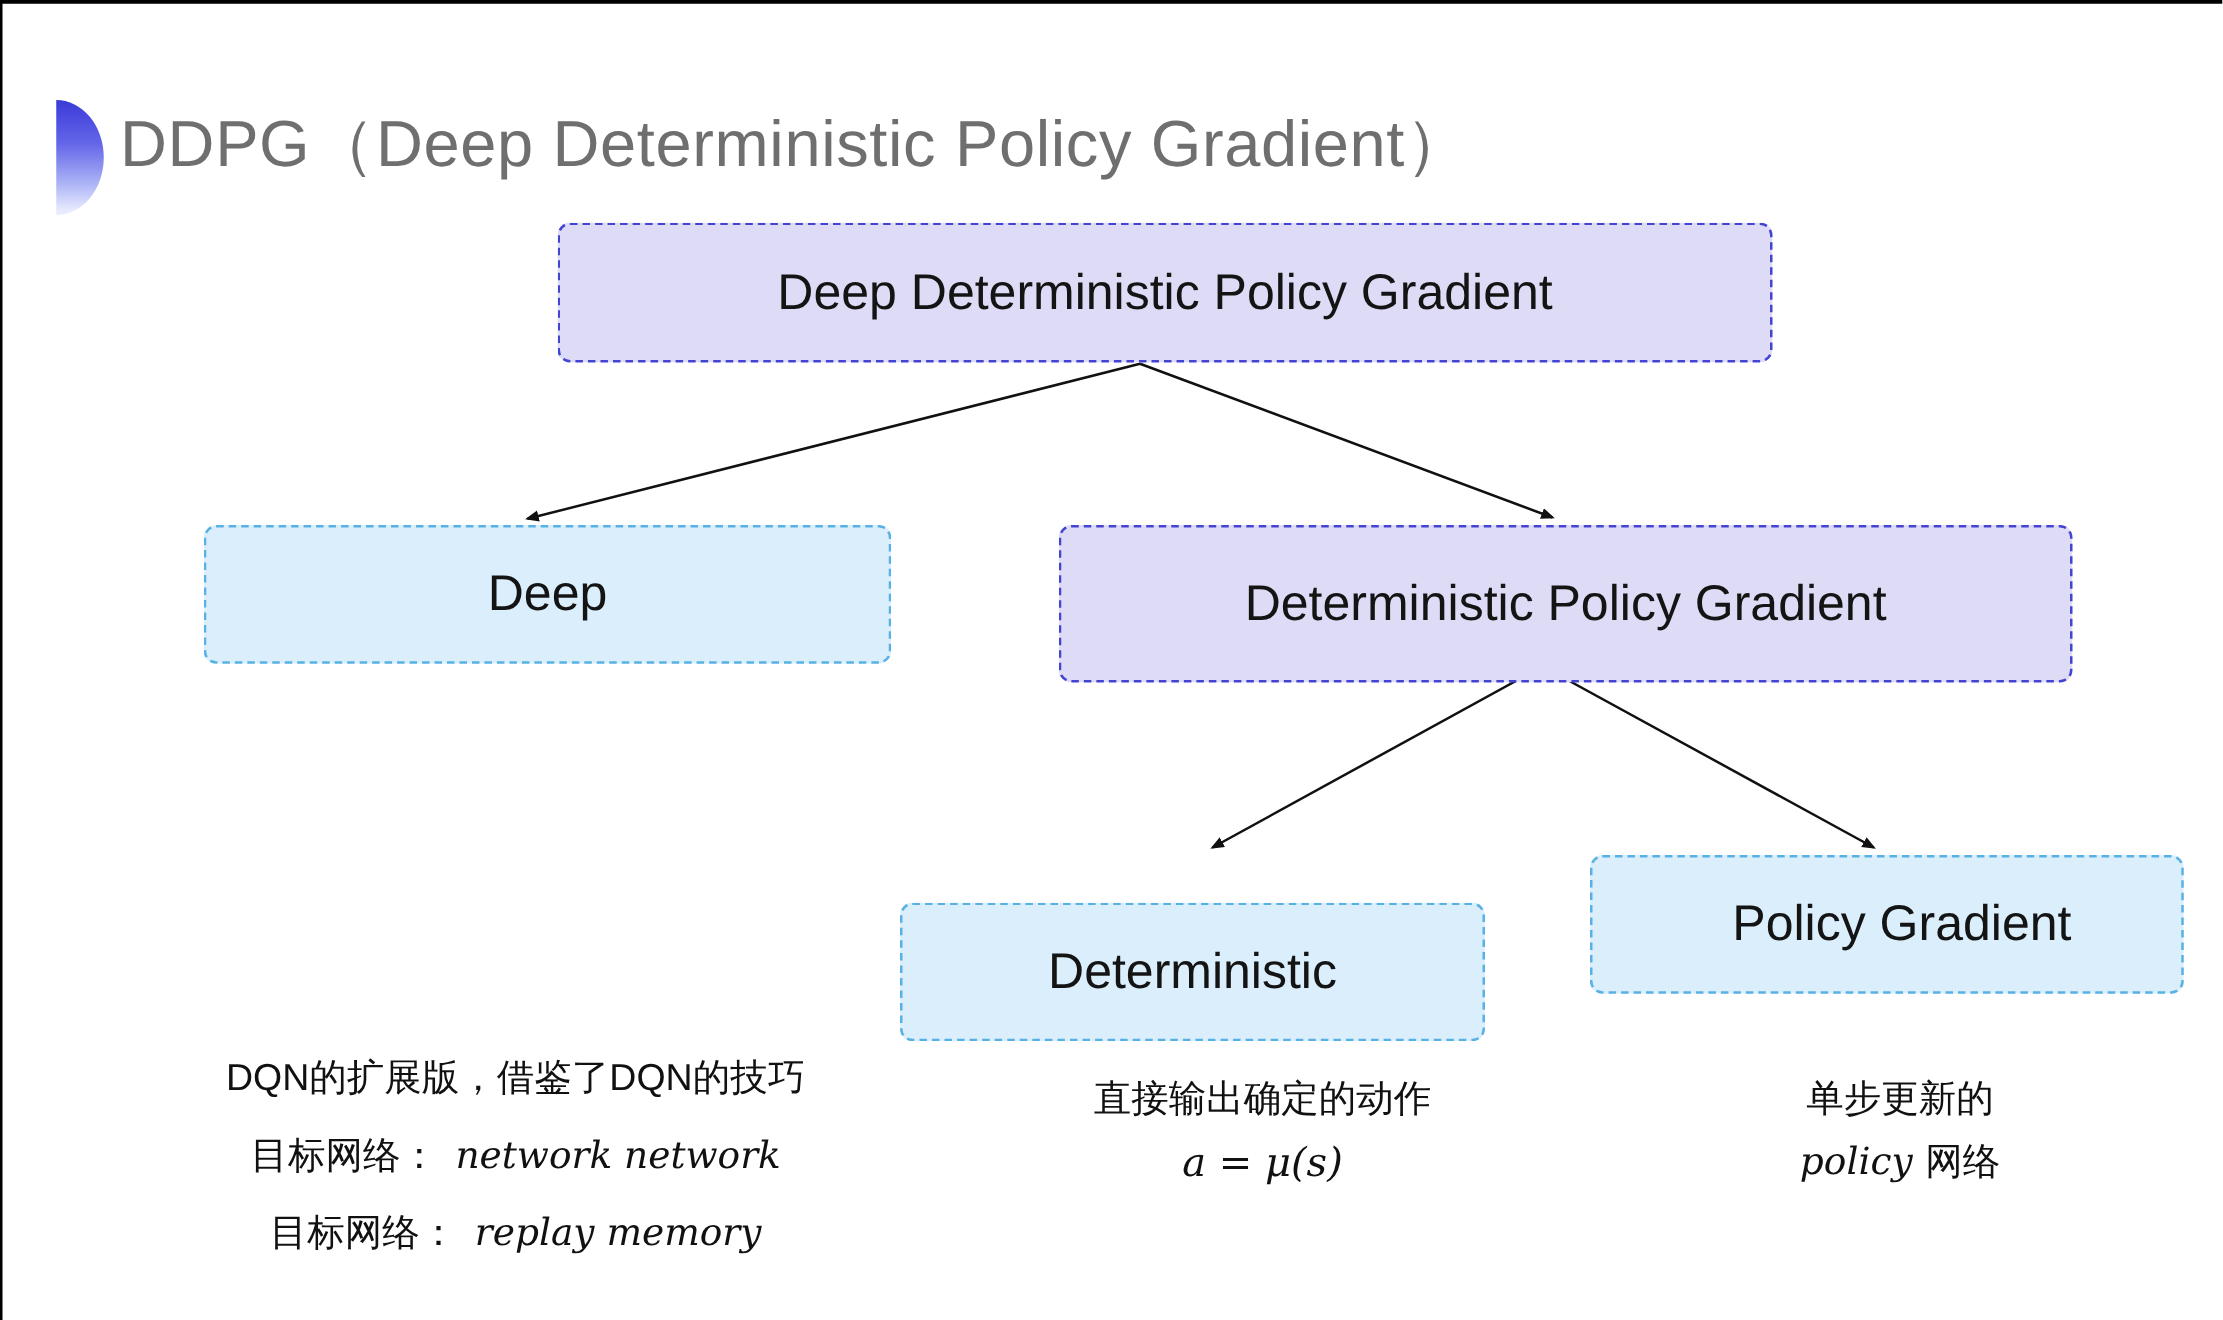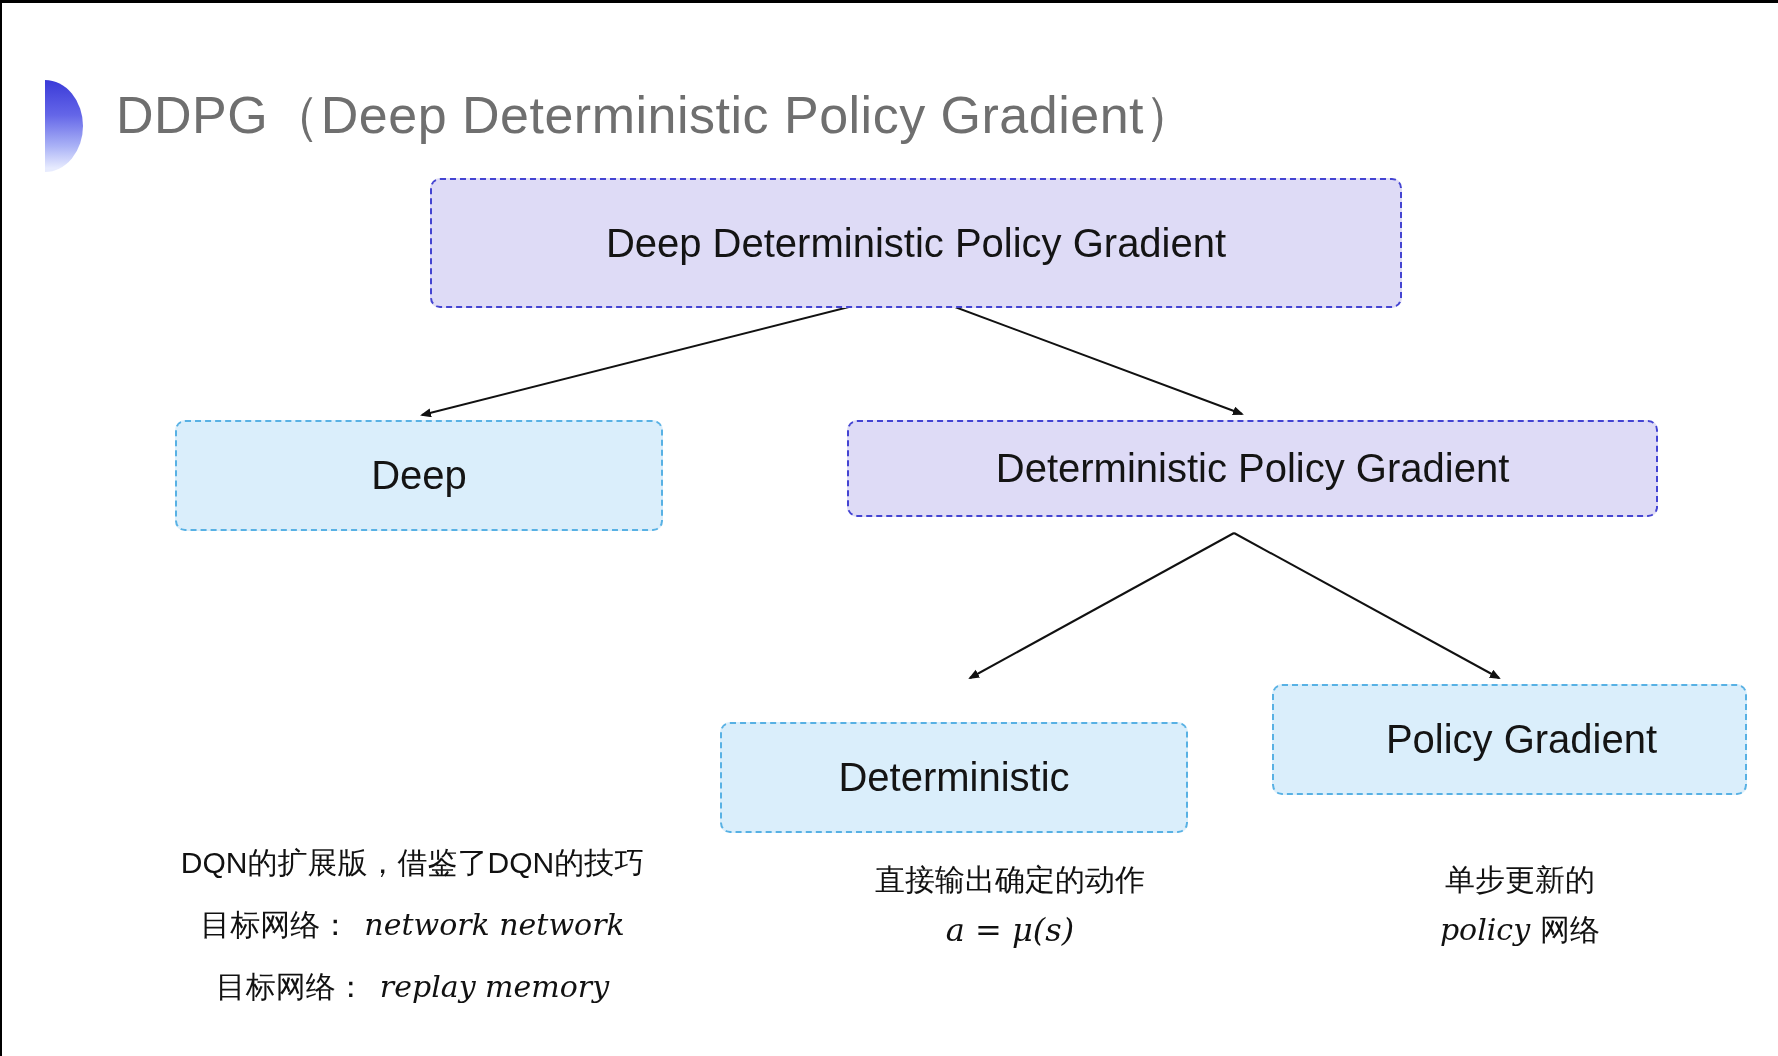--- a/index.html
+++ b/index.html
@@ -29,41 +29,40 @@
   }
   .page-title {
     position: absolute;
     left: 94px;
     top: 78px;
     font-size: 52px;
     font-weight: 500;
     letter-spacing: 0.5px;
     color: #6f6f6f;
     white-space: nowrap;
-    margin-left: 20px;
   }
 
   
   .node {
     position: absolute;
     display: flex;
     align-items: center;
     justify-content: center;
     border-radius: 10px;
     font-size: 40px;
     font-weight: 500;
     color: #141414;
     white-space: nowrap;
   }
   .node.purple { background: #dedbf6; border: 2px dashed #4444d2; }
   .node.cyan   { background: #daeefb; border: 2px dashed #58b1e4; }
 
-  .node-root { left: 428px;  top: 175px; width: 972px; height: 130px; }
-  .node-deep { left: 173px;  top: 417px; width: 488px; height: 111px; }
-  .node-dpg  { left: 845px;  top: 417px; width: 811px; height: 97px; }
+  .node-root { left: 444px;  top: 175px; width: 972px; height: 112px; }
+  .node-deep { left: 161px;  top: 417px; width: 550px; height: 111px; }
+  .node-dpg  { left: 845px;  top: 417px; width: 811px; height: 126px; }
   .node-det  { left: 718px;  top: 719px; width: 468px; height: 111px; }
   .node-pg   { left: 1270px; top: 681px; width: 475px; height: 111px; padding-left: 24px; }
 
   .edges {
     position: absolute;
     left: 0; top: 0;
     width: 1778px;
     height: 1056px;
     pointer-events: none;
   }

